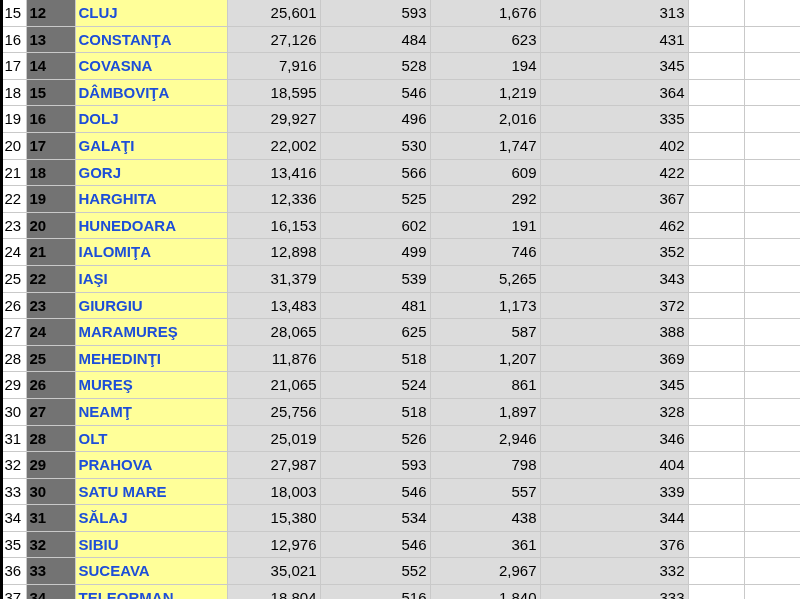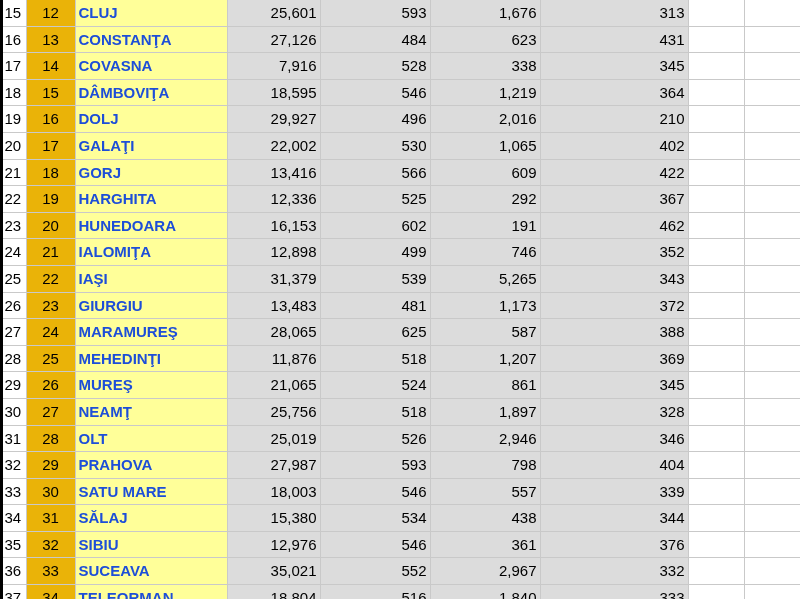--- a/index.html
+++ b/index.html
@@ -52,24 +52,23 @@
     position: absolute;
     left: 0;
     top: 0;
     width: 3px;
     height: 599px;
     background: #000000;
     z-index: 5;
   }
   td.colA {
     width: 49px;
-    background: #eab308;
+    background: #737373;
     color: #000000;
-    font-weight: normal;
-    text-align: center;
+    font-weight: bold;
     border-right: 1px solid #000000;
   }
   td.colB {
     width: 152px;
     background: #ffff99;
     color: #1d4ed8;
     font-weight: bold;
     text-align: left;
     border-right: 2px solid #000000;
     padding-left: 5px;
@@ -120,21 +119,21 @@
           <td class="num colF">431</td>
           <td class="blank colG"></td>
           <td class="blank colH"></td>
         </tr>
         <tr>
           <td class="rowhdr">17</td>
           <td class="colA">14</td>
           <td class="colB">COVASNA</td>
           <td class="num colC">7,916</td>
           <td class="num colD">528</td>
-          <td class="num colE">338</td>
+          <td class="num colE">194</td>
           <td class="num colF">345</td>
           <td class="blank colG"></td>
           <td class="blank colH"></td>
         </tr>
         <tr>
           <td class="rowhdr">18</td>
           <td class="colA">15</td>
           <td class="colB">DÂMBOVIŢA</td>
           <td class="num colC">18,595</td>
           <td class="num colD">546</td>
@@ -143,31 +142,31 @@
           <td class="blank colG"></td>
           <td class="blank colH"></td>
         </tr>
         <tr>
           <td class="rowhdr">19</td>
           <td class="colA">16</td>
           <td class="colB">DOLJ</td>
           <td class="num colC">29,927</td>
           <td class="num colD">496</td>
           <td class="num colE">2,016</td>
-          <td class="num colF">210</td>
+          <td class="num colF">335</td>
           <td class="blank colG"></td>
           <td class="blank colH"></td>
         </tr>
         <tr>
           <td class="rowhdr">20</td>
           <td class="colA">17</td>
           <td class="colB">GALAŢI</td>
           <td class="num colC">22,002</td>
           <td class="num colD">530</td>
-          <td class="num colE">1,065</td>
+          <td class="num colE">1,747</td>
           <td class="num colF">402</td>
           <td class="blank colG"></td>
           <td class="blank colH"></td>
         </tr>
         <tr>
           <td class="rowhdr">21</td>
           <td class="colA">18</td>
           <td class="colB">GORJ</td>
           <td class="num colC">13,416</td>
           <td class="num colD">566</td>

